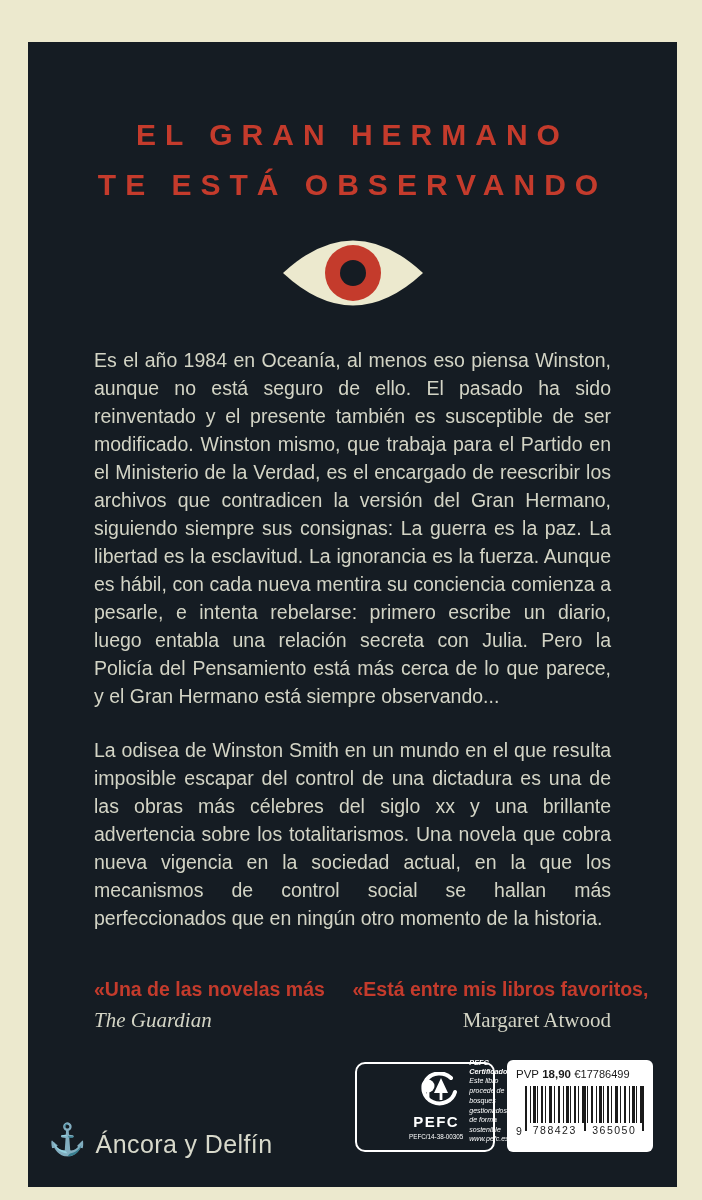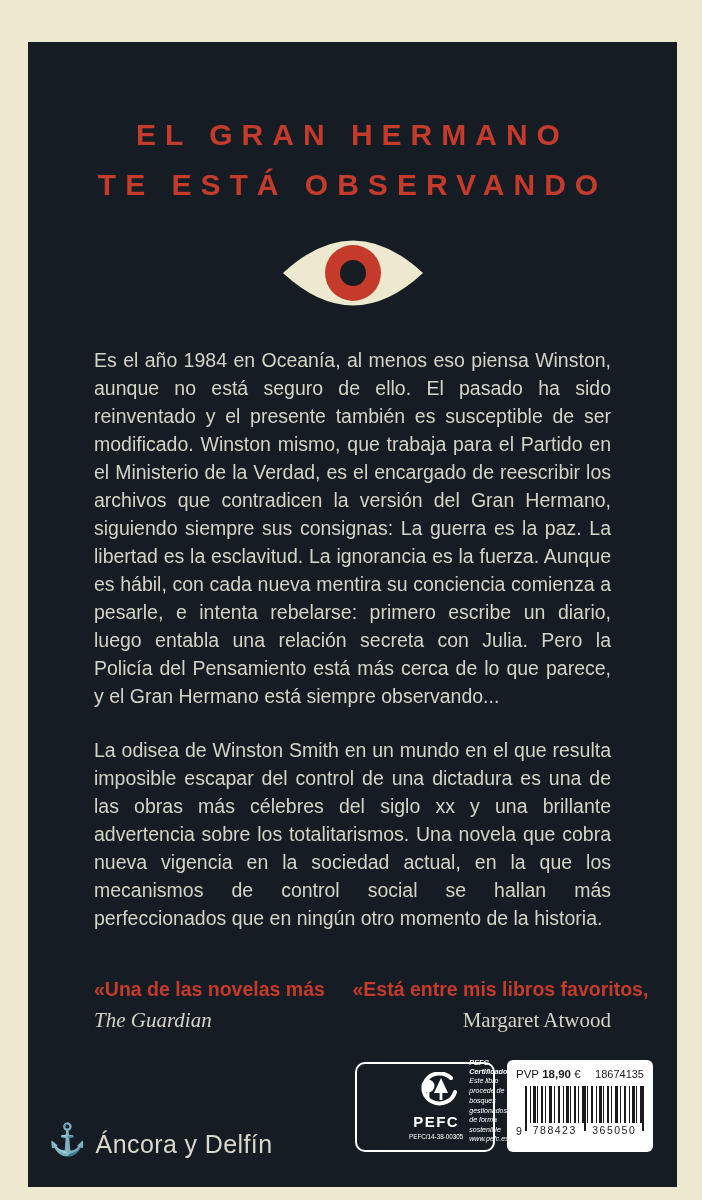--- a/index.html
+++ b/index.html
@@ -118,21 +118,20 @@
     position: absolute;
     right: 24px; bottom: 35px;
     width: 146px; height: 92px;
     background: #ffffff;
     border-radius: 6px;
     padding: 8px 9px 6px;
     color: #1a1a1a;
   }
   .bc-top {
     display: flex;
-    justify-content: space-between;
     align-items: baseline;
     font-size: 11.5px;
   }
   .bc-price b { font-weight: 700; }
   .bc-ref { font-size: 11px; }
   .bc-body { position: relative; margin-top: 6px; height: 52px; }
   .bc-nine { position: absolute; left: 0; bottom: 1px; font-size: 10.5px; }
   .bc-area { position: absolute; left: 9px; right: 0; top: 0; bottom: 0; }
   .bc-bars {
     height: 37px;
@@ -221,21 +220,21 @@
     <div class="pefc-right">
       <span class="pefc-cert">PEFC Certificado</span>
       <span class="pefc-desc">Este libro procede de bosques gestionados de forma sostenible</span>
       <span class="pefc-url">www.pefc.es</span>
     </div>
   </div>
 
   <div class="barcode-label">
     <div class="bc-top">
       <span class="bc-price"><span>PVP</span>&nbsp;<b>18,90</b>&nbsp;<span>€</span></span>
-      <span class="bc-ref">18674135</span>
+      <span class="bc-ref">17786499</span>
     </div>
     <div class="bc-body">
       <span class="bc-nine">9</span>
       <div class="bc-area">
         <div class="bc-bars"></div>
         <div class="bc-guard g-left"></div>
         <div class="bc-guard g-mid"></div>
         <div class="bc-guard g-right"></div>
         <div class="bc-digits">
           <span>788423</span>

